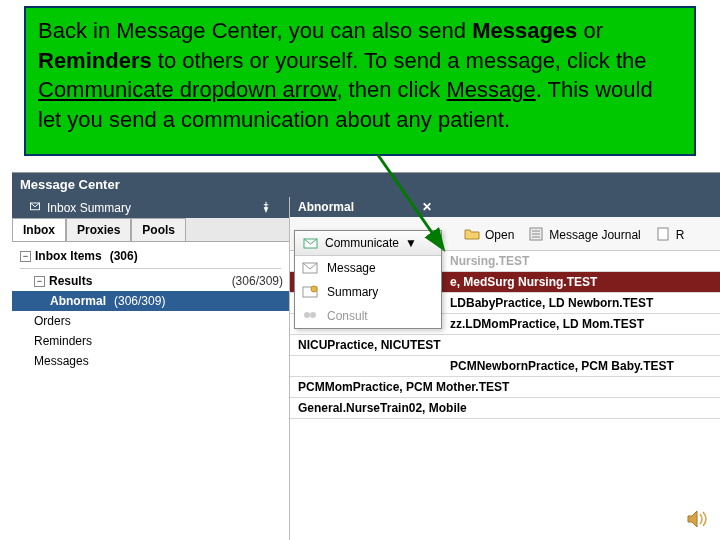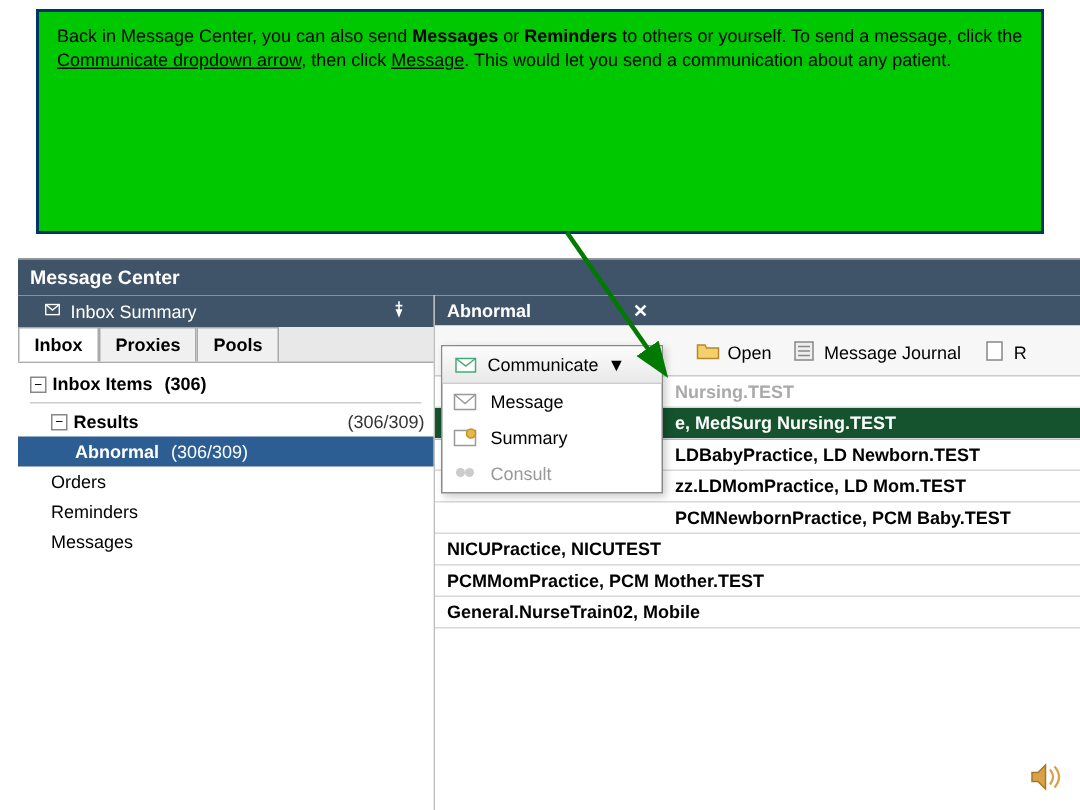--- a/index.html
+++ b/index.html
@@ -1,21 +1,21 @@
 <!DOCTYPE html>
 <html><head>
 <meta charset="utf-8">
 <style>
   * { box-sizing: border-box; margin: 0; padding: 0; }
   body { font-family: "Segoe UI", Tahoma, sans-serif; width: 720px; height: 540px; background: #fff; position: relative; overflow: hidden; }
 
   .green-callout {
     position: absolute; top: 6px; left: 24px; width: 672px; height: 150px;
     background: #00c800; border: 2px solid #003366; padding: 8px 12px;
-    font-family: "Comic Sans MS", "Trebuchet MS", sans-serif; font-size: 12px; line-height: 1.35; color: #000;
+    font-family: "Comic Sans MS", "Trebuchet MS", sans-serif; font-size: 22px; line-height: 1.35; color: #000;
   }
   .green-callout .u { text-decoration: underline; }
   .green-callout .b { font-weight: bold; }
 
   .app { position: absolute; top: 172px; left: 12px; right: 0; bottom: 0; border-top: 1px solid #999; }
   .titlebar { background: #3f5468; color: #fff; font-weight: bold; font-size: 13px; padding: 4px 8px; height: 24px; }
   .body { display: flex; height: calc(100% - 24px); }
 
   .sidebar { width: 278px; border-right: 1px solid #bbb; background: #f2f2f2; display: flex; flex-direction: column; }
   .inbox-summary-hdr { background: #3f5468; color: #fff; font-size: 12px; padding: 3px 17px; display: flex; align-items: center; gap: 6px; }
@@ -60,21 +60,21 @@
     display:flex; align-items:center; gap:6px; padding:4px 8px;
     background: linear-gradient(#fdfdfd,#e8e8e8); border-bottom:1px solid #ccc;
     font-size:12px;
   }
   .menu-item { display: flex; align-items: center; gap: 8px; padding: 4px 8px 4px 6px; font-size: 12px; cursor: pointer; }
   .menu-item.disabled { color: #999; cursor: default; }
   .menu-icon { width: 18px; height: 16px; display: inline-flex; align-items: center; justify-content: center; }
 
   .list { font-size: 12px; }
   .list-row { padding: 3px 8px; border-bottom: 1px solid #d8d8d8; font-weight: bold; white-space: nowrap; overflow: hidden; }
-  .list-row.selected { background: #14532d; color: #fff; }
+  .list-row.selected { background: #7f1d1d; color: #fff; }
   .list-row.shadowed { color: #666; }
 
   .arrow-svg { position: absolute; pointer-events: none; z-index: 50; }
 
   .speaker-icon { position: absolute; right: 8px; bottom: 6px; }
 </style>
 </head>
 <body>
 
 <div class="green-callout">
@@ -223,22 +223,22 @@
           </span>
           <span>Consult</span>
         </div>
       </div>
 
       <div class="list">
         <div class="list-row shadowed" style="padding-left:160px;color:#aaa;font-weight:bold;">Nursing.TEST</div>
         <div class="list-row selected" style="padding-left:160px;">e, MedSurg Nursing.TEST</div>
         <div class="list-row" style="padding-left:160px;">LDBabyPractice, LD Newborn.TEST</div>
         <div class="list-row" style="padding-left:160px;">zz.LDMomPractice, LD Mom.TEST</div>
+        <div class="list-row" style="padding-left:8px;">NICUPractice, NICUTEST</div>
         <div class="list-row" style="padding-left:160px;">PCMNewbornPractice, PCM Baby.TEST</div>
-        <div class="list-row" style="padding-left:8px;">NICUPractice, NICUTEST</div>
         <div class="list-row" style="padding-left:8px;">PCMMomPractice, PCM Mother.TEST</div>
         <div class="list-row" style="padding-left:8px;">General.NurseTrain02, Mobile</div>
       </div>
     </div>
   </div>
 </div>
 
 <span class="speaker-icon">
   <svg width="26" height="22" viewBox="0 0 26 22">
     <path d="M2 8 h4 l5 -5 v16 l-5 -5 h-4 z" fill="#d9a24a" stroke="#a77820"></path>

